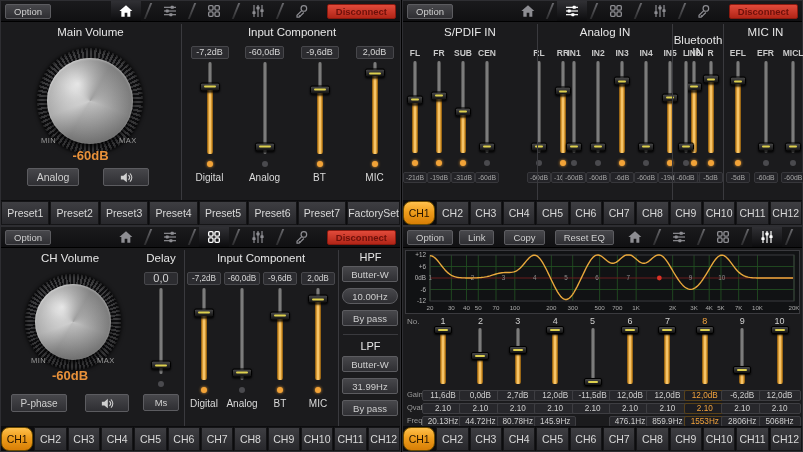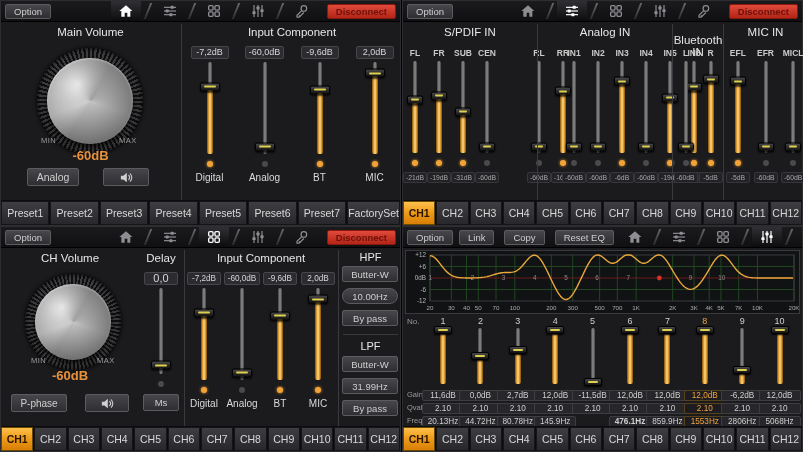--- a/index.html
+++ b/index.html
@@ -16,21 +16,21 @@
   .navitem{width:30px;display:flex;align-items:center;justify-content:center;color:#8d8d92;}
   .navitem svg{width:16px;height:16px;}
   .navitem.active{color:#ffffff;background:linear-gradient(#303034,#0c0c0e);}
   .navslash{width:2px;background:linear-gradient(#6a6a6e,#2c2c2e);transform:skewX(-22deg);margin:2px 6px;}
 
   .qbody{position:absolute;left:0;top:21px;right:0;height:180px;}
 
   
   .qfooter{position:absolute;left:0;bottom:0;right:0;height:25px;background:#0c0c0e;display:flex;gap:1px;padding-top:1px;}
   .tab{flex:1;display:flex;align-items:center;justify-content:center;font-size:10.5px;color:#d8d8d8;background:linear-gradient(#3e3e42,#28282c);border:1px solid #151517;}
-  .tab.active{background:linear-gradient(#ffc14d,#ee9d1c 45%,#d87f06);color:#261400;font-weight:700;border-color:#6a4a00;}
+  .tab.active{background:linear-gradient(#ffc14d,#ee9d1c 45%,#d87f06);color:#261400;font-weight:400;border-color:#6a4a00;border-radius:8px;}
 
   
   .ktitle{position:absolute;width:100%;text-align:center;font-size:11.5px;color:#e6e6e6;}
   .knob{position:absolute;border-radius:50%;background:repeating-conic-gradient(#3f3f41 0deg 2.5deg,#101012 2.5deg 5deg);box-shadow:inset 0 0 5px #000,0 0 4px #000;}
   .kcap{position:absolute;inset:10px;border-radius:50%;background:radial-gradient(circle at 36% 30%,#f2f2f2 0%,#c6c6c6 22%,#9c9c9c 46%,#6c6c6c 74%,#434343 100%);box-shadow:0 3px 7px rgba(0,0,0,.85),inset 0 1px 2px rgba(255,255,255,.55);}
   .kcap:after{content:"";position:absolute;inset:0;border-radius:50%;background:conic-gradient(from 210deg,rgba(255,255,255,0) 0deg,rgba(255,255,255,.22) 40deg,rgba(255,255,255,0) 90deg,rgba(0,0,0,.18) 180deg,rgba(255,255,255,.12) 260deg,rgba(255,255,255,0) 360deg);}
   .minmax{position:absolute;font-size:7.5px;color:#9c9c9c;letter-spacing:.5px;}
   .kval{position:absolute;width:100%;text-align:center;font-size:13px;font-weight:700;color:#e8913a;}
 
   
@@ -817,21 +817,21 @@
           </div>
           <div class="bandcol" style="left: 205px;">
             <div class="bno">6</div>
             <div class="trackwrap" style="height: 56px; margin-top: 2px;">
               <div class="track"></div>
               <div class="ffill" style="top: 3%;"></div>
               <div class="handle" style="top: 3%; width: 18px; height: 8px;"></div>
             </div>
             <div class="cell" style="margin-top: 6px;">12,0dB</div>
             <div class="cell" style="margin-top: 2px;">2.10</div>
-            <div class="cell" style="margin-top: 2px; font-weight: bold;">476.1Hz</div>
+            <div class="cell" style="margin-top: 2px;">476.1Hz</div>
           </div>
           <div class="bandcol" style="left: 242.4px;">
             <div class="bno">7</div>
             <div class="trackwrap" style="height: 56px; margin-top: 2px;">
               <div class="track"></div>
               <div class="ffill" style="top: 3%;"></div>
               <div class="handle" style="top: 3%; width: 18px; height: 8px;"></div>
             </div>
             <div class="cell" style="margin-top: 6px;">12,0dB</div>
             <div class="cell" style="margin-top: 2px;">2.10</div>

